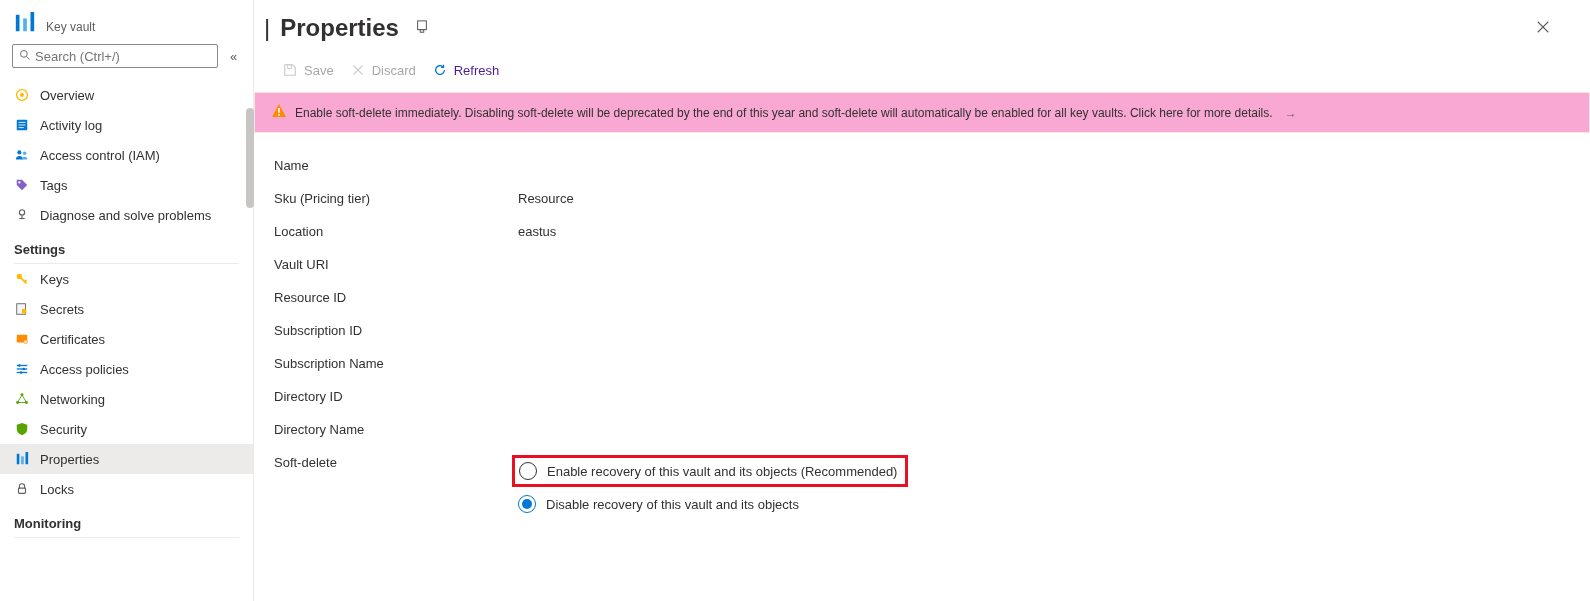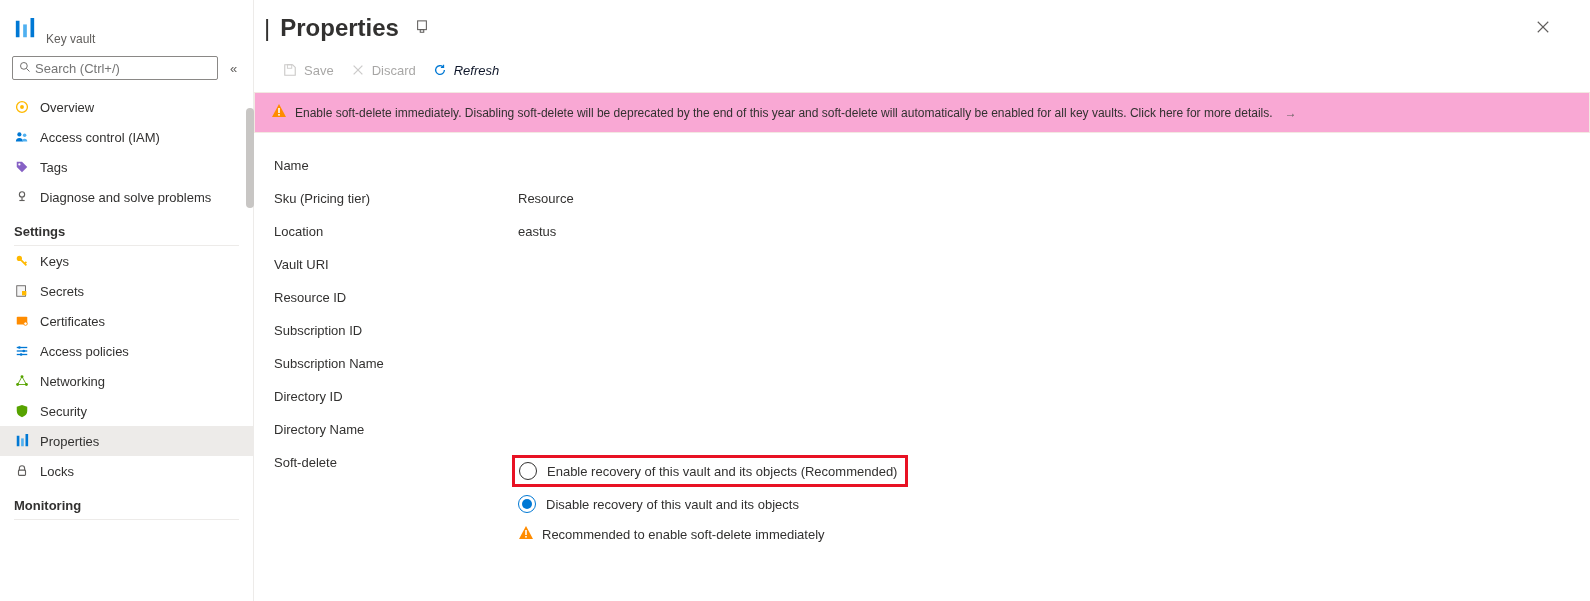--- a/index.html
+++ b/index.html
@@ -1,42 +1,42 @@
 <!DOCTYPE html>
 <html><head>
 <meta charset="utf-8">
 <style>
   * { box-sizing: border-box; margin: 0; padding: 0; }
   body { font-family: "Segoe UI", Arial, sans-serif; font-size: 13px; color: #323130; background: #fff; width: 1590px; height: 601px; overflow: hidden; }
   .container { display: flex; height: 100%; }
   .sidebar { width: 254px; border-right: 1px solid #edebe9; display: flex; flex-direction: column; background: #fff; }
   .sidebar-header { display: flex; align-items: center; padding: 12px 14px 10px 14px; gap: 10px; }
   .sidebar-header .logo svg { display: block; }
-  .sidebar-header .subtitle { font-size: 12px; color: #605e5c; margin-top: 20px; }
+  .sidebar-header .subtitle { font-size: 12px; color: #605e5c; margin-top: 8px; }
   .search-wrap { padding: 0 12px 8px 12px; display: flex; align-items: center; gap: 8px; }
   .search { flex: 1; display: flex; align-items: center; border: 1px solid #8a8886; border-radius: 2px; height: 24px; padding: 0 6px; gap: 4px; }
   .search input { border: none; outline: none; font-size: 13px; flex: 1; color: #a16207; background: transparent; }
   .collapse-btn { color: #605e5c; cursor: pointer; font-size: 13px; padding: 2px 4px; }
   .nav { overflow-y: auto; padding-top: 4px; }
   .nav-item { display: flex; align-items: center; gap: 10px; padding: 7px 14px; cursor: pointer; font-size: 13px; color: #323130; }
   .nav-item.selected { background: #edebe9; font-weight: 400; }
   .nav-item .icon { width: 16px; height: 16px; display: flex; align-items: center; justify-content: center; flex-shrink: 0; }
   .nav-section { padding: 12px 14px 4px 14px; font-size: 13px; font-weight: 600; color: #323130; }
   .nav-divider { border-top: 1px solid #edebe9; margin: 2px 14px 0 14px; }
 
   .main { flex: 1; display: flex; flex-direction: column; position: relative; overflow: hidden; }
   .main-header { display: flex; align-items: center; padding: 14px 20px 10px 10px; gap: 10px; }
   .pipe { font-size: 24px; color: #323130; font-weight: 300; }
   .page-title { font-size: 24px; font-weight: 600; color: #323130; }
   .pin-icon { color: #605e5c; margin-left: 6px; }
   .close-btn { margin-left: auto; margin-right: 20px; font-size: 18px; color: #605e5c; cursor: pointer; font-weight: 300; }
   .toolbar { display: flex; align-items: center; padding: 6px 20px 10px 20px; }
   .tb-btn { display: flex; align-items: center; gap: 6px; padding: 4px 8px; font-size: 13px; cursor: pointer; color: #605e5c; }
   .tb-btn.disabled { opacity: 0.55; cursor: default; }
-  .tb-btn.enabled { color: #0f172a; font-style: italic; }
+  .tb-btn.enabled { color: #4c1d95; }
   .tb-btn.enabled .tb-icon svg { stroke: #0078d4; }
   .tb-icon { width: 16px; height: 16px; display: flex; align-items: center; justify-content: center; }
   .banner { display: flex; align-items: center; gap: 8px; background: #f9a8d4; border: 1px solid #f3e8e2; padding: 10px 16px; margin: 0 0 10px 0px; font-size: 12px; color: #323130; }
   .banner .warn-icon { flex-shrink: 0; }
   .banner .arrow { margin-left: 4px; color: #605e5c; }
   .content { padding: 6px 20px; overflow-y: auto; flex: 1; }
   .prop-row { display: flex; align-items: center; padding: 9px 0; font-size: 13px; }
   .prop-label { width: 244px; color: #323130; }
   .prop-value { color: #323130; }
   .radio-group { display: flex; flex-direction: column; gap: 6px; }
@@ -83,20 +83,31 @@
             <svg width="14" height="14" viewBox="0 0 16 16">
               <circle cx="8" cy="8" r="6.2" stroke="#ffb900" fill="none" stroke-width="1.5"></circle>
               <circle cx="8" cy="8" r="2.2" fill="#ffb900"></circle>
             </svg>
           </span>
         <span>Overview</span>
       </div>
       <div class="nav-item">
         <span class="icon">
             <svg width="14" height="14" viewBox="0 0 16 16">
+              <rect x="2" y="2" width="12" height="12" fill="#0078d4" rx="1"></rect>
+              <line x1="4" y1="5" x2="12" y2="5" stroke="#fff" stroke-width="1"></line>
+              <line x1="4" y1="8" x2="12" y2="8" stroke="#fff" stroke-width="1"></line>
+              <line x1="4" y1="11" x2="10" y2="11" stroke="#fff" stroke-width="1"></line>
+            </svg>
+          </span>
+        <span>Activity log</span>
+      </div>
+      <div class="nav-item">
+        <span class="icon">
+            <svg width="14" height="14" viewBox="0 0 16 16">
               <circle cx="5" cy="5" r="2.4" fill="#0078d4"></circle>
               <path d="M1 13 Q1 9 5 9 Q9 9 9 13 Z" fill="#0078d4"></path>
               <circle cx="11" cy="6" r="2" fill="#50b0f0"></circle>
               <path d="M8 13 Q8 10 11 10 Q14 10 14 13 Z" fill="#50b0f0"></path>
             </svg>
           </span>
         <span>Access control (IAM)</span>
       </div>
       <div class="nav-item">
         <span class="icon">
@@ -315,27 +326,17 @@
           <div class="radio-row boxed">
             <span class="radio-circle"></span>
             <span>Enable recovery of this vault and its objects (Recommended)</span>
           </div>
           <div class="radio-row">
             <span class="radio-circle selected">
                 <span class="dot"></span>
               </span>
             <span>Disable recovery of this vault and its objects</span>
           </div>
-          <div class="warn-row">
-            <span>
-              <svg width="16" height="16" viewBox="0 0 16 16">
-                  <path d="M8 1 L15 14 L1 14 Z" fill="#ff8c00"></path>
-                  <rect x="7.2" y="5" width="1.6" height="5" fill="#fff"></rect>
-                  <rect x="7.2" y="11" width="1.6" height="1.6" fill="#fff"></rect>
-                </svg>
-            </span>
-            <span>Recommended to enable soft-delete immediately</span>
-          </div>
         </div>
       </div>
     </div>
   </div>
 </div>
 
 </body></html>

